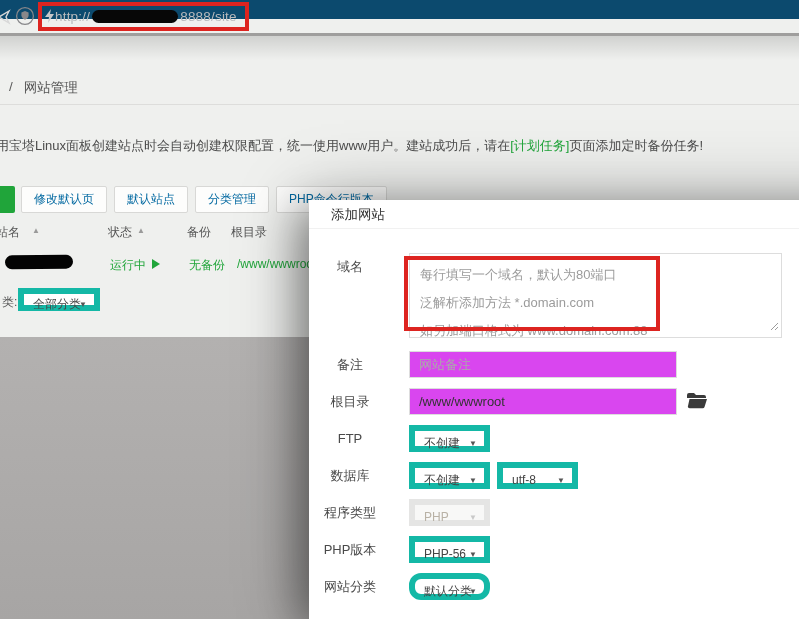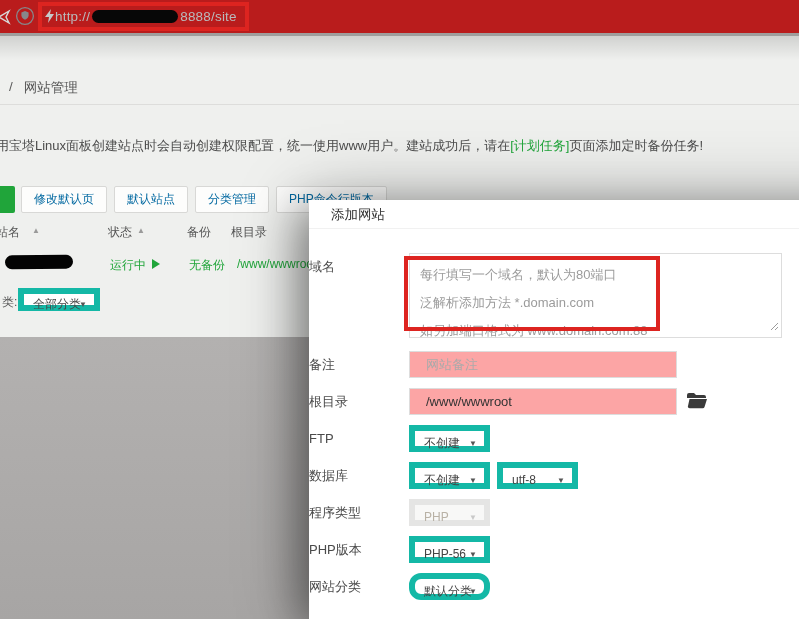--- a/index.html
+++ b/index.html
@@ -1,21 +1,21 @@
 <!DOCTYPE html>
 <html><head>
 <meta charset="utf-8">
 <style>
   * { margin:0; padding:0; box-sizing:border-box; }
   html,body { width:799px; height:619px; overflow:hidden; }
   body { font-family:"Liberation Sans", sans-serif; }
   .screen { position:relative; width:799px; height:619px; background:#eff0ee; overflow:hidden; }
 
   
-  .browser-bar { position:absolute; left:0; top:0; width:799px; height:33px; background:#b91c1c; z-index:30; }
+  .browser-bar { position:absolute; left:0; top:0; width:799px; height:19px; background:#0c4a6e; z-index:30; }
   .bar-underline { position:absolute; left:0; top:33px; width:799px; height:3px; background:#9f9e9d; z-index:29; }
   .top-shadow { position:absolute; left:0; top:36px; width:799px; height:24px;
                 background:linear-gradient(rgba(0,0,0,0.13), rgba(0,0,0,0)); z-index:3; pointer-events:none; }
   .edge-icon { position:absolute; left:-5px; top:9px; }
   .shield-badge { position:absolute; left:15px; top:6px; }
   .bolt-icon { position:absolute; left:45px; top:9px; }
   .url-area { position:absolute; left:55px; top:0; height:33px; display:flex; align-items:center;
               font-size:13.5px; color:#b9babc; letter-spacing:.2px; }
   .url-redact { display:inline-block; width:86px; height:13px; background:#070707; border-radius:7px; margin:0 2px; }
   .red-box-url { position:absolute; left:38px; top:2px; width:211px; height:29px;
@@ -50,28 +50,28 @@
   .filter-select .arrow { line-height:21px; }
 
   .page-lower { position:absolute; left:0; top:337px; width:799px; height:282px;
                 background:linear-gradient(180deg,#b3b1b0,#a7a5a4); z-index:4; }
 
   
   .modal { position:absolute; left:309px; top:200px; width:574px; height:419px; background:#fff; z-index:10;
            box-shadow:-10px 10px 40px rgba(0,0,0,0.38), 0 0 70px rgba(0,0,0,0.28); }
   .modal-header { position:absolute; left:0; top:0; width:100%; height:29px; border-bottom:1px solid #f1f1f1; }
   .modal-title { position:absolute; left:22px; top:0; line-height:29px; font-size:13.5px; color:#333; }
-  .flabel { position:absolute; left:0; width:82px; text-align:left; font-size:13px; color:#4a4a4a;
+  .flabel { position:absolute; left:0; width:82px; text-align:center; font-size:13px; color:#4a4a4a;
             height:27px; line-height:27px; }
   .fake-textarea { position:absolute; left:100px; top:53px; width:373px; height:85px; border:1px solid #ddd;
                    background:#fff; padding:7px 10px; cursor:text; }
   .ph-line { font-size:13px; color:#9b9b9b; line-height:28px; white-space:nowrap; }
   .resize-handle { position:absolute; right:2px; bottom:2px; }
-  .tinput { position:absolute; left:100px; height:27px; border:1px solid #ddd; background:#fca5a5;
-            font-family:"Liberation Sans", sans-serif; font-size:13px; color:#333; padding:0 16px; width:268px; }
+  .tinput { position:absolute; left:100px; height:27px; border:1px solid #ddd; background:#d946ef;
+            font-family:"Liberation Sans", sans-serif; font-size:13px; color:#333; padding:0 9px; width:268px; }
   .tinput::placeholder { color:#aaa; }
   .fselect { position:absolute; left:100px; width:81px; height:27px; line-height:25px; }
   .fselect2 { position:absolute; left:188px; width:81px; height:27px; line-height:25px; }
   .fselect .arrow, .fselect2 .arrow { line-height:25px; }
   .fselect.disabled { background:#f8f8f7; border-color:#e5e5e4; color:#b9b2a6; cursor:default; }
   .fselect.disabled .arrow { color:#c9c9c9; }
   .folder-btn { position:absolute; left:377px; top:192px; cursor:pointer; }
 
   .red-box-domain { position:absolute; left:404px; top:256px; width:256px; height:75px;
                     border:4px solid #dd2420; z-index:20; pointer-events:none; }

